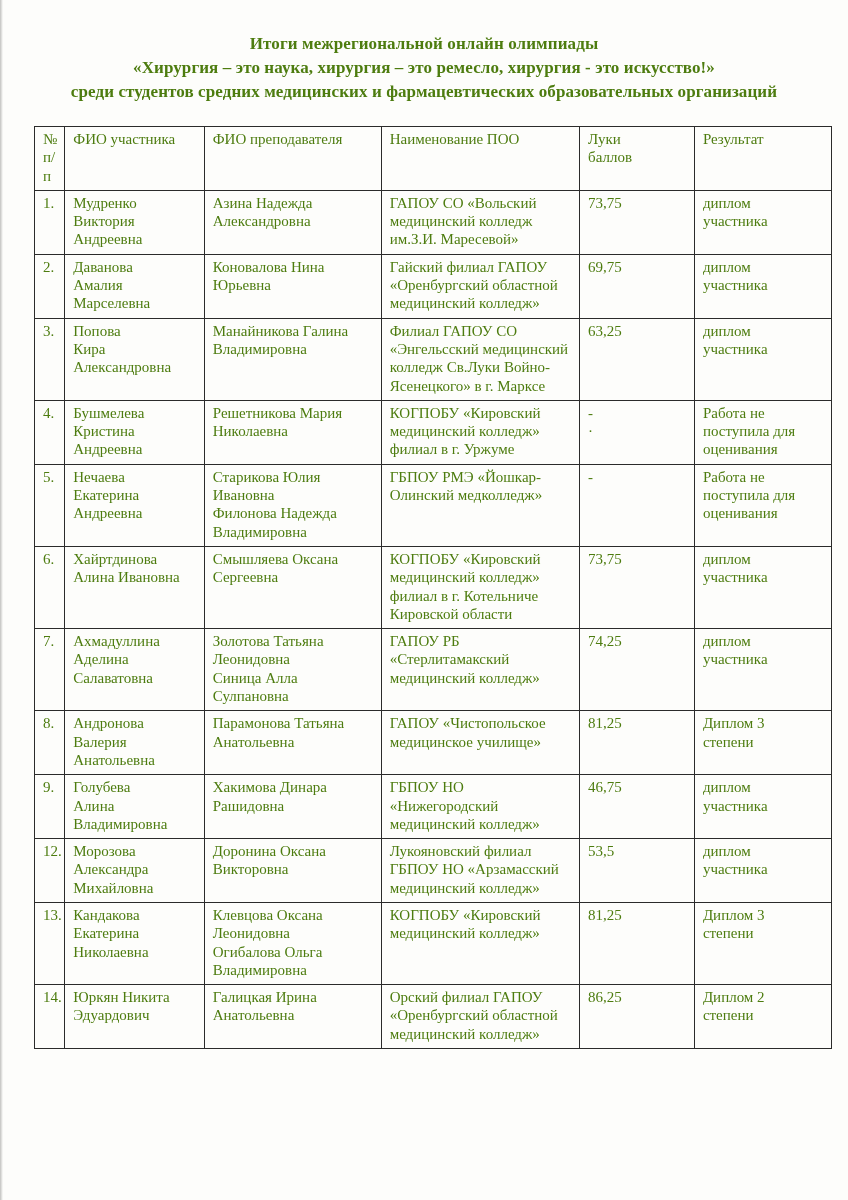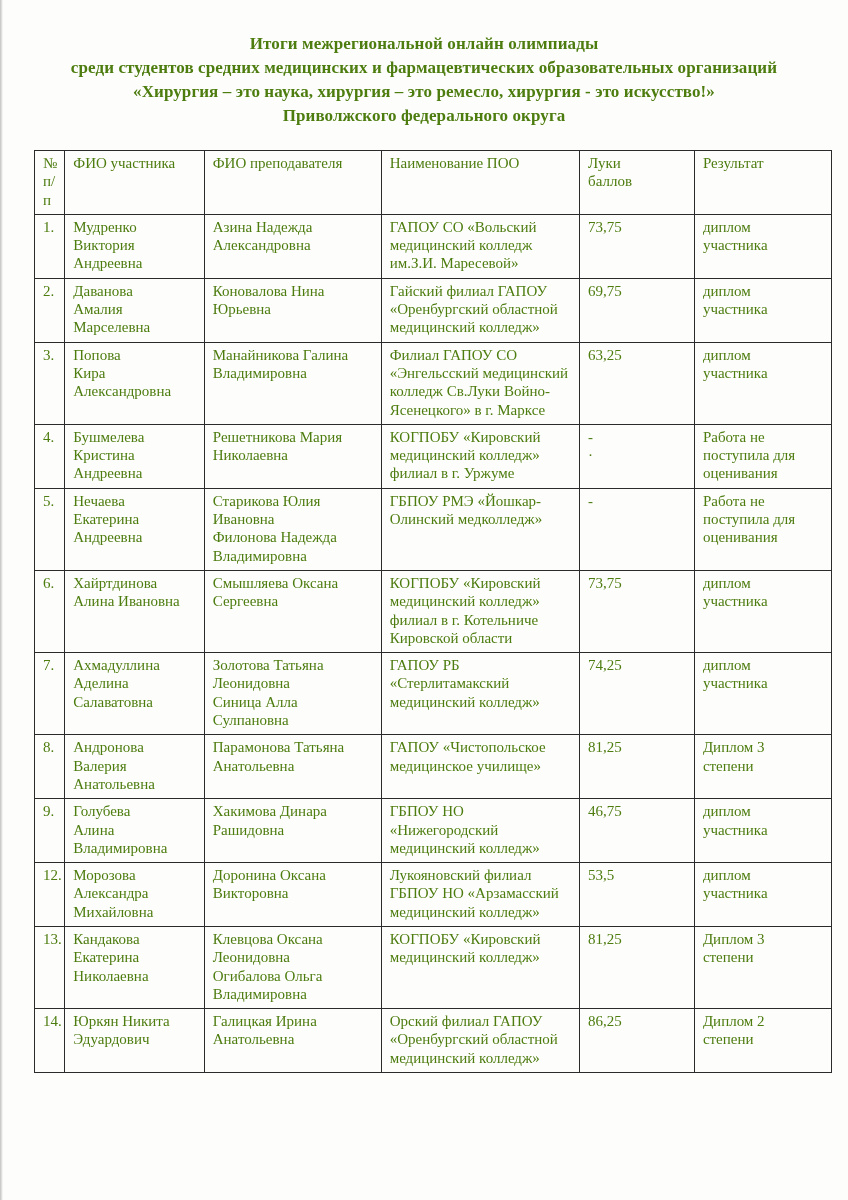--- a/index.html
+++ b/index.html
@@ -51,23 +51,22 @@
   th.c-score, td.c-score { text-align: center; padding-left: 2px; padding-right: 2px; }
   td.c-num { padding-left: 6px; }
 </style>
 </head>
 <body>
 
 <div class="page">
 
   <div class="title">
     <div>Итоги межрегиональной онлайн олимпиады</div>
+    <div>«Хирургия – это наука, хирургия – это ремесло, хирургия - это искусство!»</div>
     <div>среди студентов средних медицинских и фармацевтических образовательных организаций</div>
-    <div>«Хирургия – это наука, хирургия – это ремесло, хирургия - это искусство!»</div>
-    <div>Приволжского федерального округа</div>
   </div>
 
   <table class="results">
     <colgroup>
       <col style="width:3.8%">
       <col style="width:17.5%">
       <col style="width:22.2%">
       <col style="width:24.9%">
       <col style="width:14.4%">
       <col style="width:17.2%">

